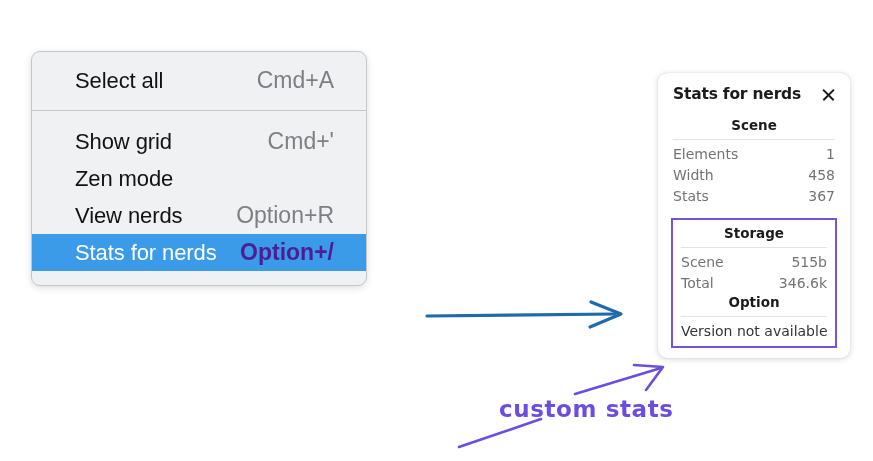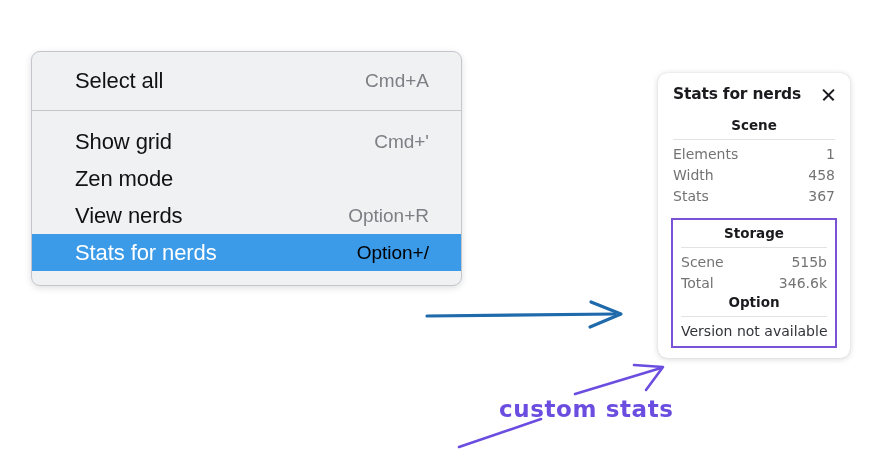--- a/index.html
+++ b/index.html
@@ -14,21 +14,21 @@
     overflow: hidden;
     font-family: "Liberation Sans", sans-serif;
     -webkit-font-smoothing: antialiased;
   }
 
   
   #context-menu {
     position: absolute;
     left: 31px;
     top: 51px;
-    width: 431px;
+    width: 336px;
     background: #f0f1f3;
     border: 1px solid #c3c7cc;
     border-radius: 9px;
     box-shadow: 0 2px 7px rgba(0,0,0,0.13);
     overflow: hidden;
     box-sizing: border-box;
   }
   .menu-group { padding: 10px 0 11px 0; }
   .menu-group.group-bottom { padding: 12px 0 14px 0; }
   .menu-divider {
@@ -45,30 +45,30 @@
     box-sizing: border-box;
     cursor: default;
   }
   .menu-item .mi-label {
     font-size: 22px;
     color: #111214;
     letter-spacing: -0.1px;
     white-space: nowrap;
   }
   .menu-item .mi-shortcut {
-    font-size: 19px;
+    font-size: 23px;
     color: #7c8085;
     white-space: nowrap;
     letter-spacing: 0px;
   }
   .menu-item.selected {
     background: #3b9be9;
   }
   .menu-item.selected .mi-label { color: #ffffff; }
-  .menu-item.selected .mi-shortcut { color: #000000; }
+  .menu-item.selected .mi-shortcut { color: #4c1d95; font-weight: bold; }
 
   
   #stats-panel {
     position: absolute;
     left: 658px;
     top: 73px;
     width: 192px;
     background: #ffffff;
     border-radius: 9px;
     box-shadow: 0 1px 6px rgba(0,0,0,0.17), 0 0 1px rgba(0,0,0,0.18);

